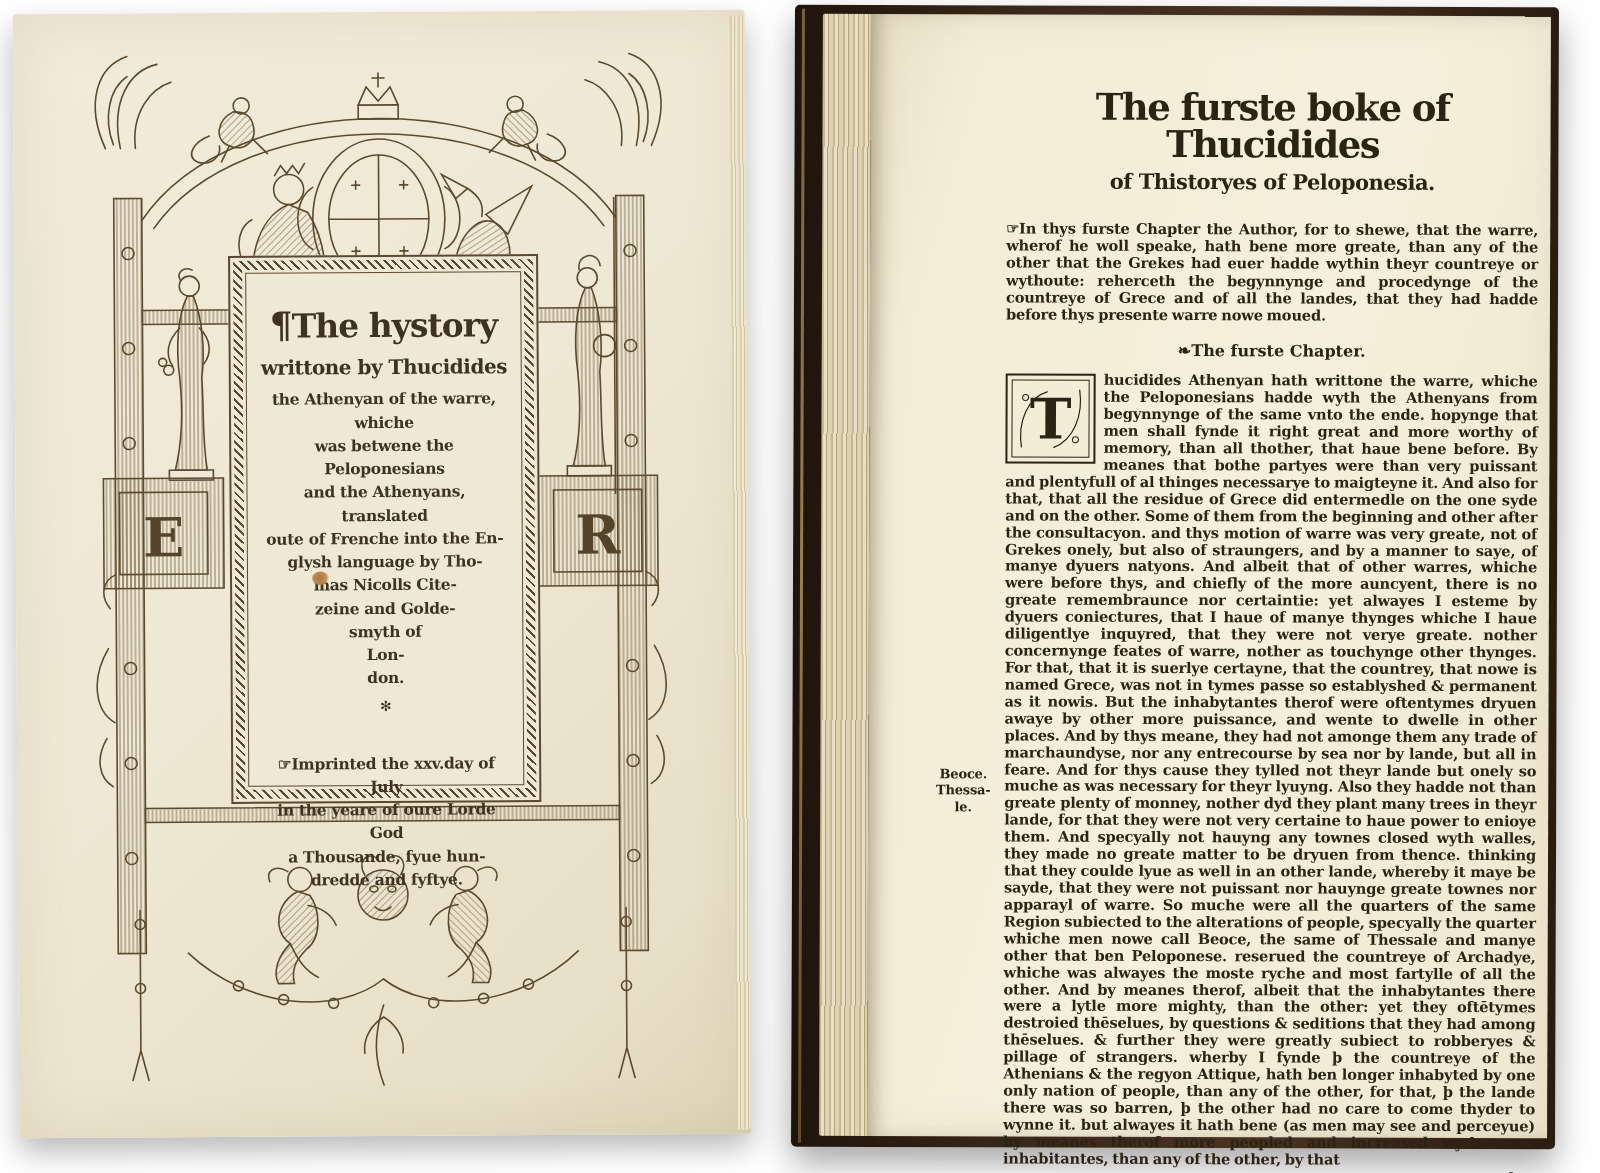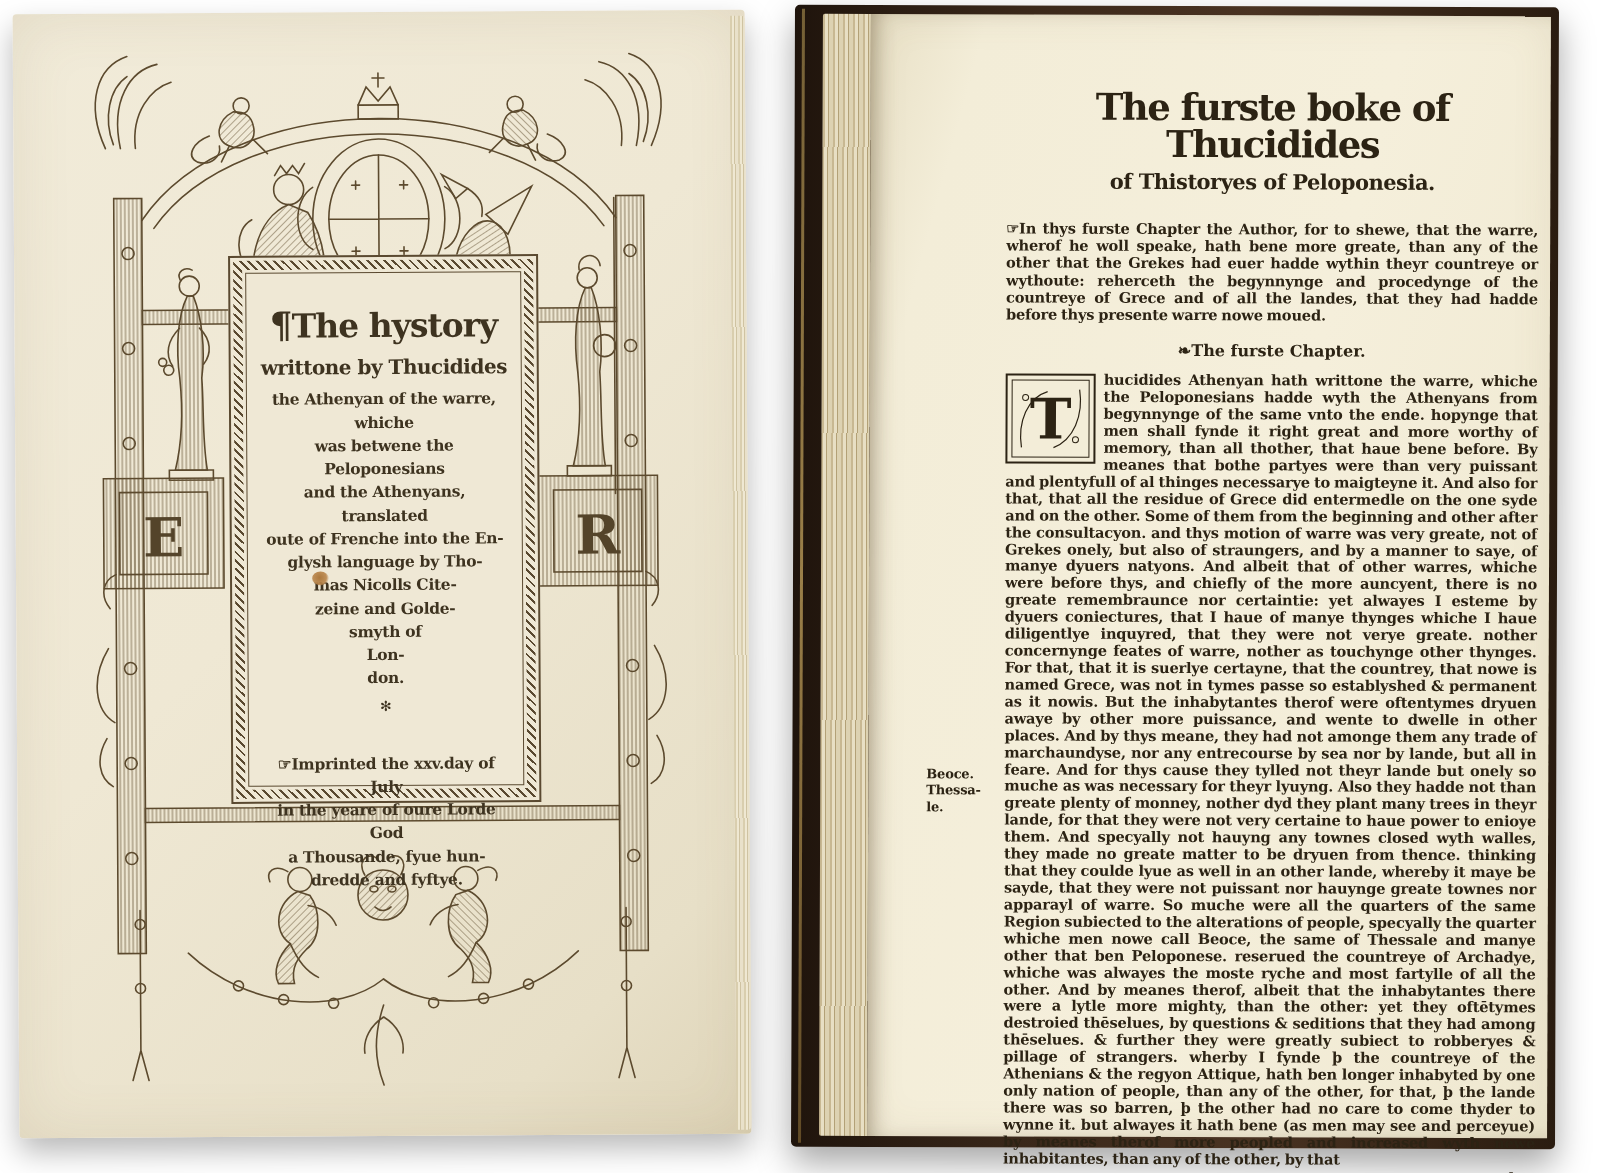--- a/index.html
+++ b/index.html
@@ -103,21 +103,21 @@
   }
   .drop-cap .in{
     position:absolute;inset:4px;border:1.4px solid #2c2314;
     display:flex;align-items:center;justify-content:center;
     font-size:56px;font-weight:bold;color:#2c2314;
   }
   .drop-cap svg{position:absolute;inset:6px;width:74px;height:74px;}
   .catchword{text-align:right;font-size:14.6px;font-weight:bold;letter-spacing:-0.2px;}
   .margin-note{
     position:absolute;left:58px;top:752px;width:74px;
-    font-size:13px;font-weight:bold;color:#2c2314;line-height:1.25;text-align:left;
+    font-size:13px;font-weight:bold;color:#2c2314;line-height:1.25;text-align:center;
     letter-spacing:-0.2px;
   }
 </style>
 </head>
 <body>
 
 <div class="leaf">
   <div class="edge-stack"></div>
 
   <svg class="woodcut" viewBox="0 0 590 1045">

